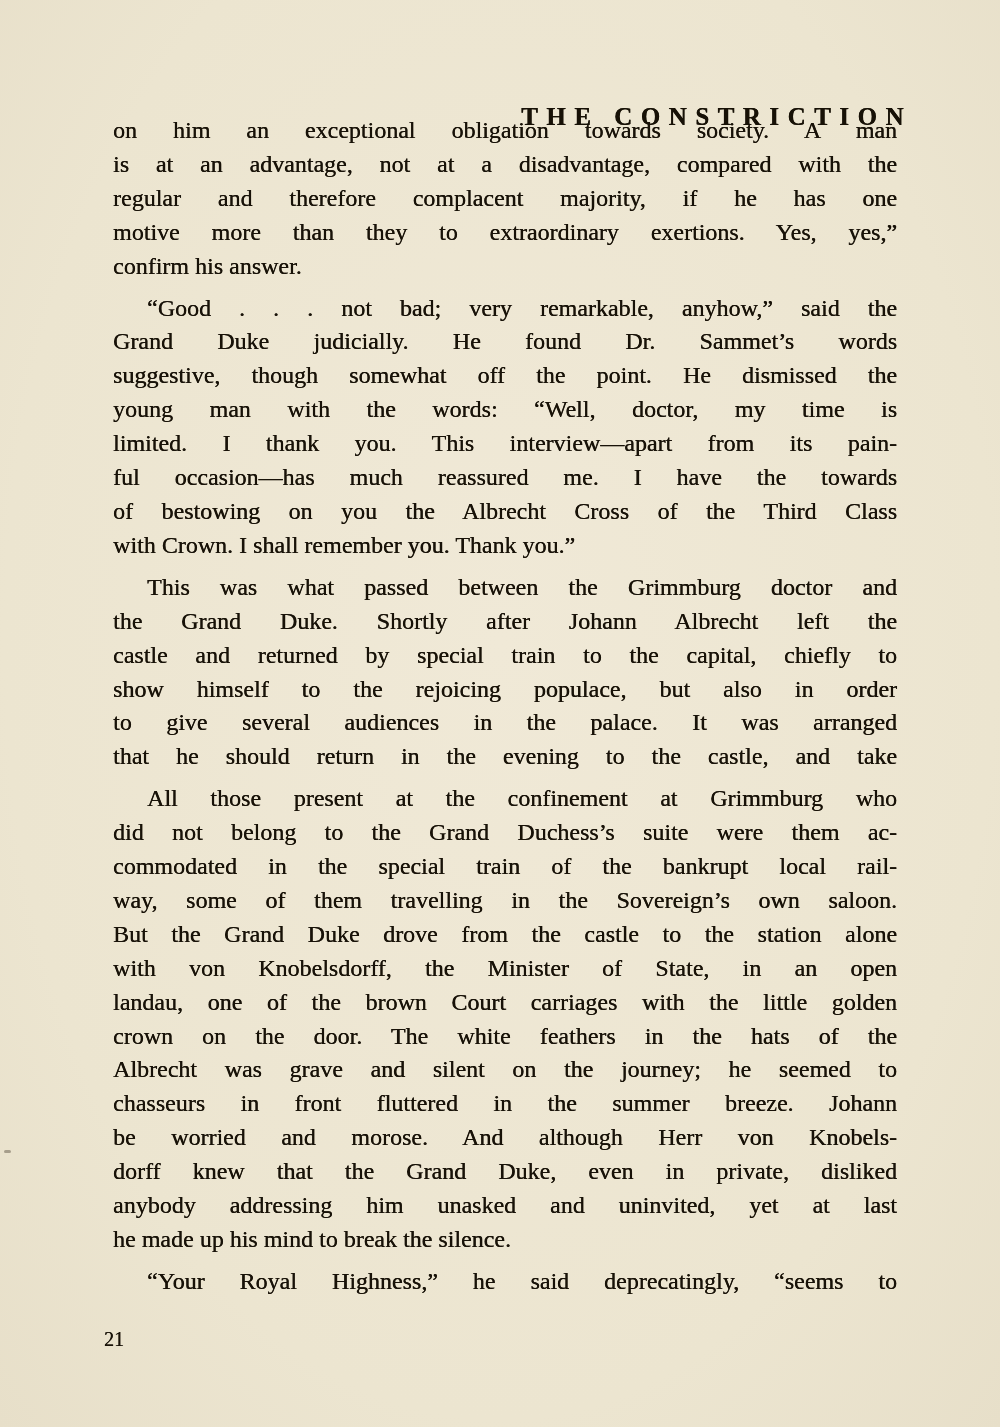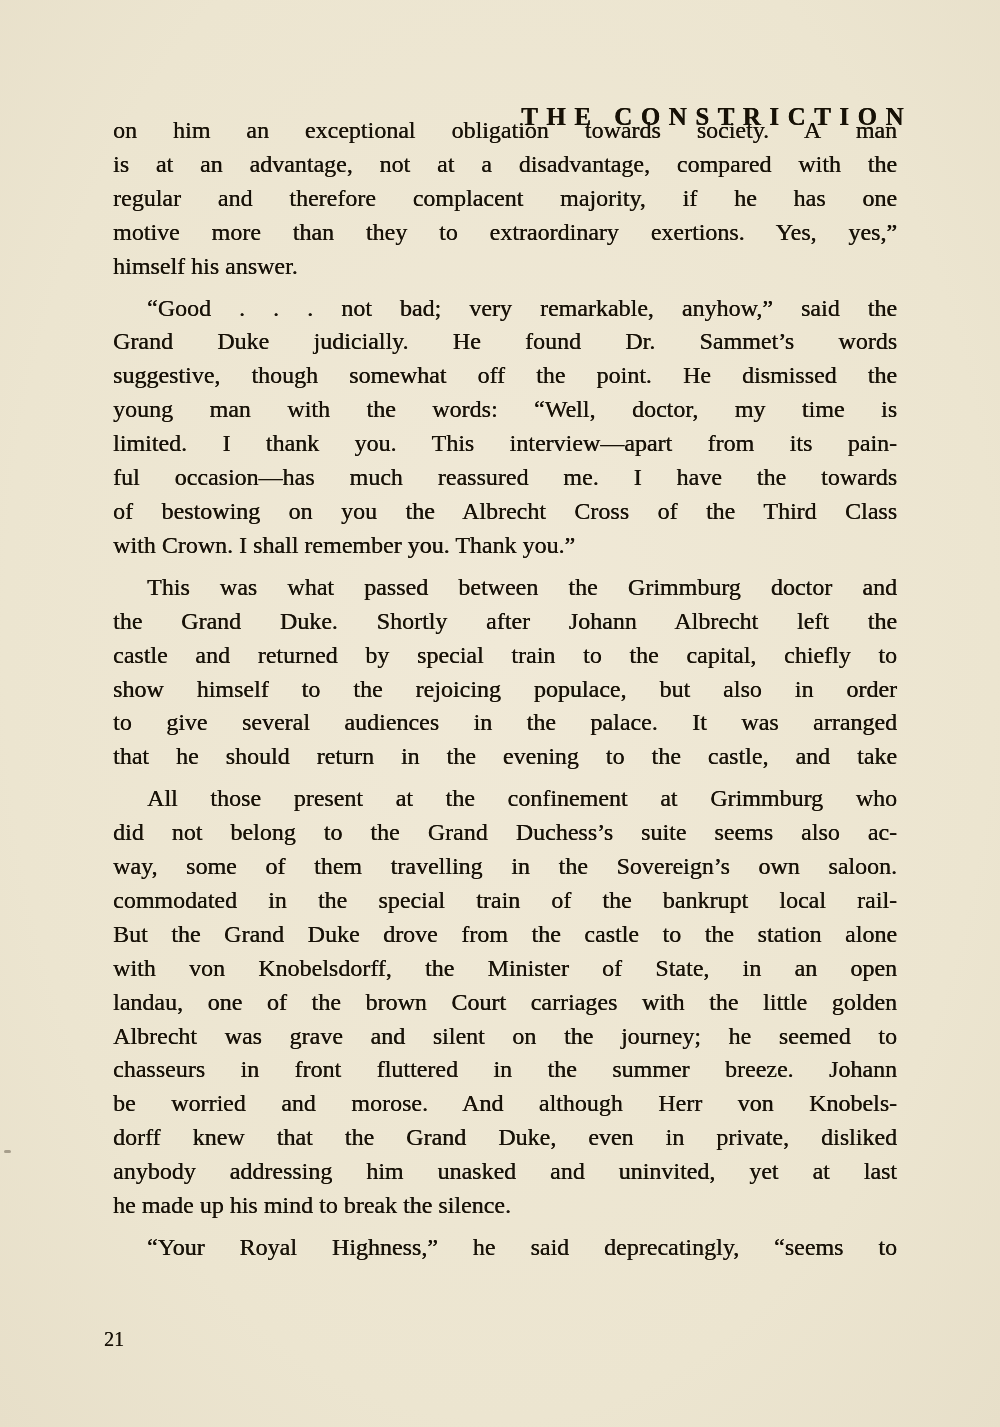--- a/index.html
+++ b/index.html
@@ -84,21 +84,21 @@
 <div class="page">
 
   <div class="running-header">THE CONSTRICTION</div>
 
   <div class="body-text">
       <div class="paragraph">
         <div class="line">on him an exceptional obligation towards society. A man</div>
         <div class="line">is at an advantage, not at a disadvantage, compared with the</div>
         <div class="line">regular and therefore complacent majority, if he has one</div>
         <div class="line">motive more than they to extraordinary exertions. Yes, yes,”</div>
-        <div class="line last">himself his answer.</div>
+        <div class="line last">confirm his answer.</div>
       </div>
       <div class="paragraph indent">
         <div class="line">“Good . . . not bad; very remarkable, anyhow,” said the</div>
         <div class="line">Grand Duke judicially. He found Dr. Sammet’s words</div>
         <div class="line">suggestive, though somewhat off the point. He dismissed the</div>
         <div class="line">young man with the words: “Well, doctor, my time is</div>
         <div class="line">limited. I thank you. This interview—apart from its pain-</div>
         <div class="line">ful occasion—has much reassured me. I have the towards</div>
         <div class="line">of bestowing on you the Albrecht Cross of the Third Class</div>
         <div class="line last">with Crown. I shall remember you. Thank you.”</div>
@@ -106,26 +106,27 @@
       <div class="paragraph indent">
         <div class="line">This was what passed between the Grimmburg doctor and</div>
         <div class="line">the Grand Duke. Shortly after Johann Albrecht left the</div>
         <div class="line">castle and returned by special train to the capital, chiefly to</div>
         <div class="line">show himself to the rejoicing populace, but also in order</div>
         <div class="line">to give several audiences in the palace. It was arranged</div>
         <div class="line">that he should return in the evening to the castle, and take</div>
       </div>
       <div class="paragraph indent">
         <div class="line">All those present at the confinement at Grimmburg who</div>
-        <div class="line">did not belong to the Grand Duchess’s suite seems also ac-</div>
+        <div class="line">did not belong to the Grand Duchess’s suite were them ac-</div>
+        <div class="line">commodated in the special train of the bankrupt local rail-</div>
         <div class="line">way, some of them travelling in the Sovereign’s own saloon.</div>
-        <div class="line">commodated in the special train of the bankrupt local rail-</div>
         <div class="line">But the Grand Duke drove from the castle to the station alone</div>
         <div class="line">with von Knobelsdorff, the Minister of State, in an open</div>
         <div class="line">landau, one of the brown Court carriages with the little golden</div>
+        <div class="line">crown on the door. The white feathers in the hats of the</div>
         <div class="line">Albrecht was grave and silent on the journey; he seemed to</div>
         <div class="line">chasseurs in front fluttered in the summer breeze. Johann</div>
         <div class="line">be worried and morose. And although Herr von Knobels-</div>
         <div class="line">dorff knew that the Grand Duke, even in private, disliked</div>
         <div class="line">anybody addressing him unasked and uninvited, yet at last</div>
         <div class="line last">he made up his mind to break the silence.</div>
       </div>
       <div class="paragraph indent">
         <div class="line">“Your Royal Highness,” he said deprecatingly, “seems to</div>
       </div>

